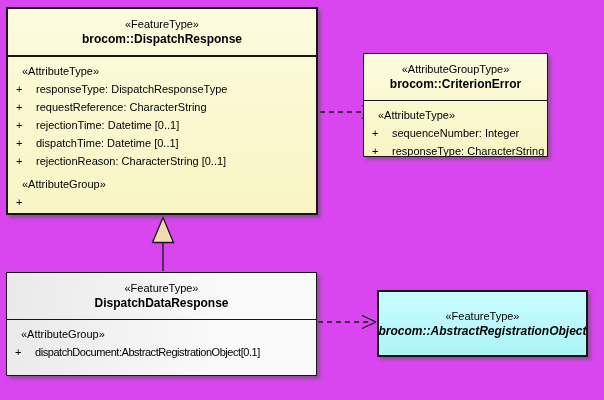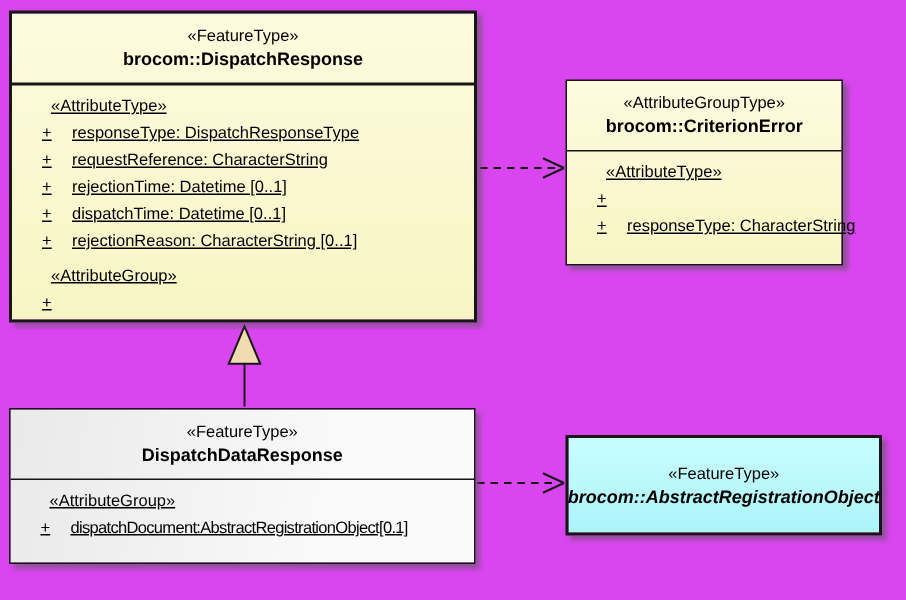--- a/index.html
+++ b/index.html
@@ -12,33 +12,33 @@
     border:2px solid #161616;
     box-shadow:3px 3px 3px rgba(90,90,90,0.55);
   }
   .uml .title {
     box-sizing:border-box; display:flex; flex-direction:column;
     justify-content:center; align-items:center;
     border-bottom:2px solid #161616;
   }
   .stereo { font-size:11px; line-height:14px; }
   .cname  { font-size:12px; line-height:16px; font-weight:bold; }
-  .body { padding:5px 3px 0 18px;text-decoration:underline; }
+  .body { padding:5px 3px 0 6px; }
   .sec  { font-size:11px; line-height:18px; padding-left:8px; white-space:nowrap; }
   .row  { display:flex; font-size:11px; line-height:18px; white-space:nowrap; }
   .vis  { width:20px; flex:0 0 20px; padding-left:2px; }
 
   
   .c1 { left:6px; top:7px; width:312px; height:208px;
         background:linear-gradient(180deg,#FDFBDE 0%,#F8F5C4 100%); }
   .c1 .title { height:48px; }
   .gap { margin-top:5px; }
 
   
-  .c2 { left:377px; top:53px; width:185px; height:124px; border-width:1px;
+  .c2 { left:363px; top:53px; width:185px; height:104px; border-width:1px;
         background:linear-gradient(180deg,#FDFBDE 0%,#F8F5C4 100%); }
   .c2 .title { height:47px; border-bottom-width:1px; }
 
   
   .c3 { left:6px; top:272px; width:311px; height:104px; border-width:1px;
         background:linear-gradient(100deg,#E9E9E9 0%,#FAFAFA 70%); }
   .c3 .title { height:47px; border-bottom-width:1px; }
   .c3 .row span:last-child { letter-spacing:-0.45px; }
 
   
@@ -105,20 +105,21 @@
 
   <div class="uml c2">
     <div class="title">
       <div class="stereo">«AttributeGroupType»</div>
       <div class="cname">brocom::CriterionError</div>
     </div>
     <div class="body">
       <div class="sec">«AttributeType»</div>
       <div class="row">
         <span class="vis">+</span>
+        <span>sequenceNumber: Integer</span>
       </div>
       <div class="row">
         <span class="vis">+</span>
         <span>responseType: CharacterString</span>
       </div>
     </div>
   </div>
 
   <div class="uml c3">
     <div class="title">

